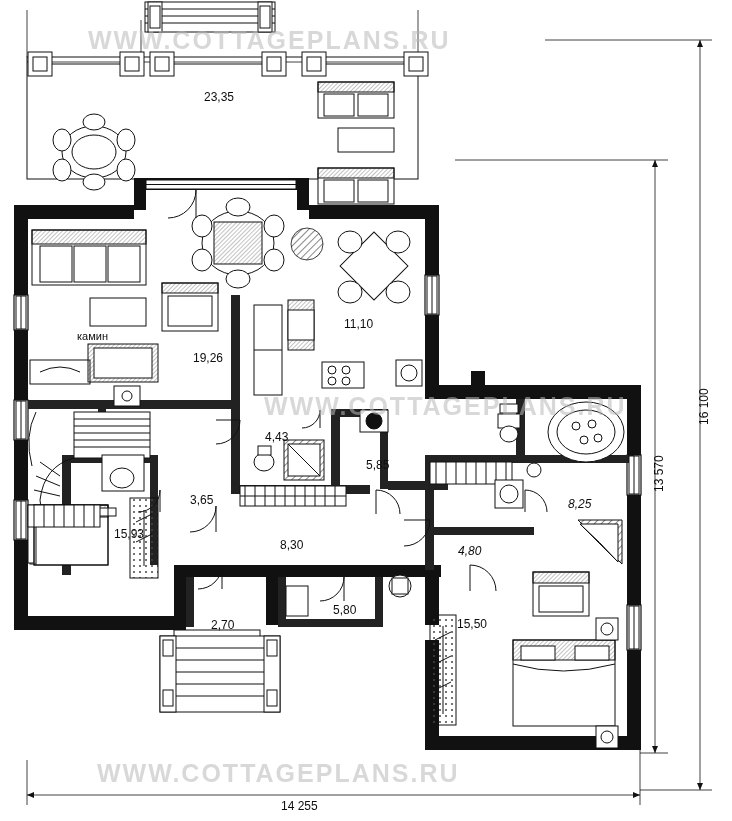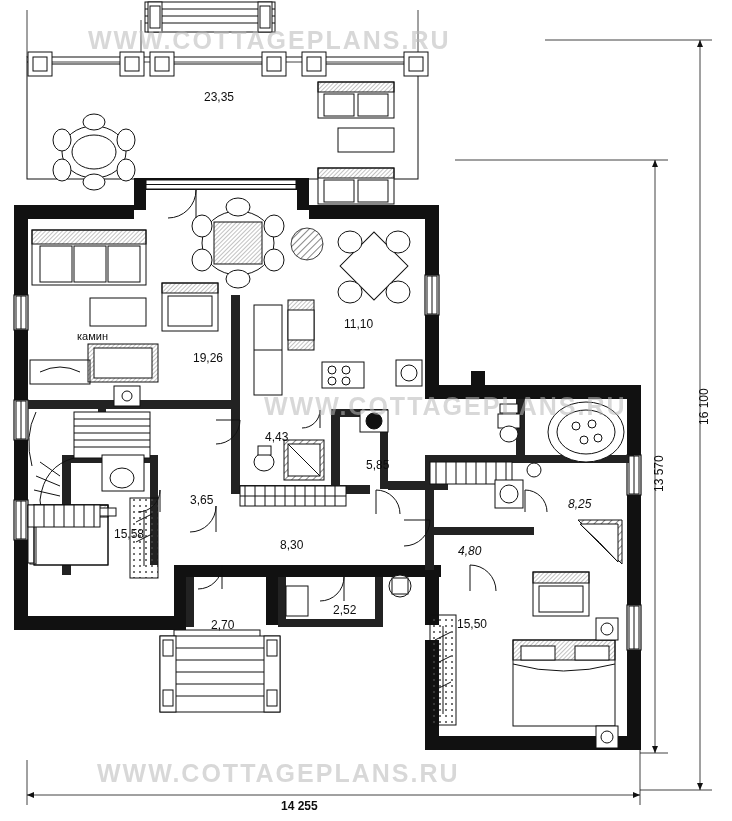--- a/index.html
+++ b/index.html
@@ -432,29 +432,29 @@
     <path d="M525 490 a22 22 0 0 1 22 22"></path>
       <line x1="525" y1="490" x2="525" y2="512"></line>
   </g>
 </svg>
 
 <div class="wm wm1">WWW.COTTAGEPLANS.RU</div>
 <div class="wm wm2">WWW.COTTAGEPLANS.RU</div>
 <div class="wm wm3">WWW.COTTAGEPLANS.RU</div>
 
 <div class="dim" style="left:204px; top:90px;">23,35</div>
-<div class="dim" style="left:281px; top:799px;font-weight:bold;">14 255</div>
+<div class="dim" style="left:281px; top:799px;">14 255</div>
 <div class="dim vert" style="left:697px; top:425px;">16 100</div>
 <div class="dim vert" style="left:652px; top:492px;">13 570</div>
 
 <div class="lbl" style="left:193px; top:351px;">19,26</div>
 <div class="lbl" style="left:344px; top:317px;">11,10</div>
 <div class="lbl small" style="left:61px; top:330px;margin-left:16px;">камин</div>
 <div class="lbl" style="left:190px; top:456px;margin-top:37px;">3,65</div>
 <div class="lbl" style="left:265px; top:430px;">4,43</div>
 <div class="lbl" style="left:366px; top:458px;">5,85</div>
 <div class="lbl" style="left:568px; top:497px;font-style:italic;">8,25</div>
 <div class="lbl" style="left:280px; top:538px;">8,30</div>
 <div class="lbl" style="left:458px; top:544px;font-style:italic;">4,80</div>
-<div class="lbl" style="left:114px; top:527px;">15,58</div>
+<div class="lbl" style="left:114px; top:527px;">15,93</div>
 <div class="lbl" style="left:211px; top:618px;">2,70</div>
-<div class="lbl" style="left:333px; top:603px;">2,52</div>
+<div class="lbl" style="left:333px; top:603px;">5,80</div>
 <div class="lbl" style="left:457px; top:617px;">15,50</div>
 
 </body></html>

